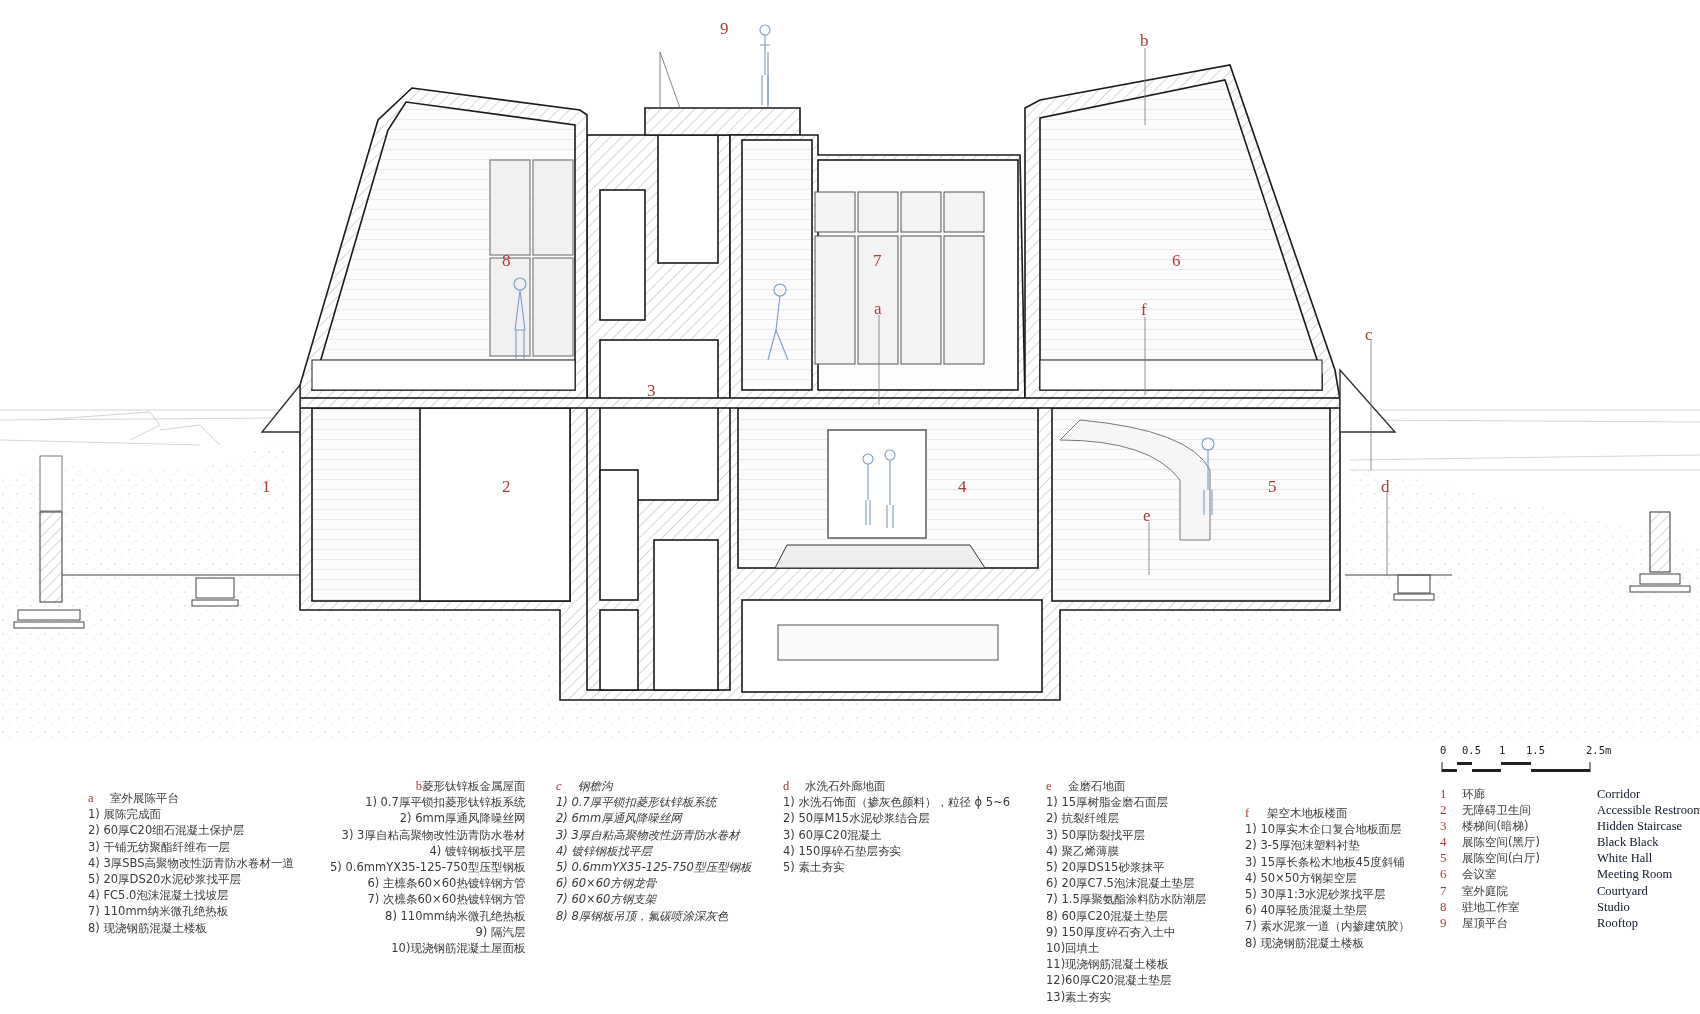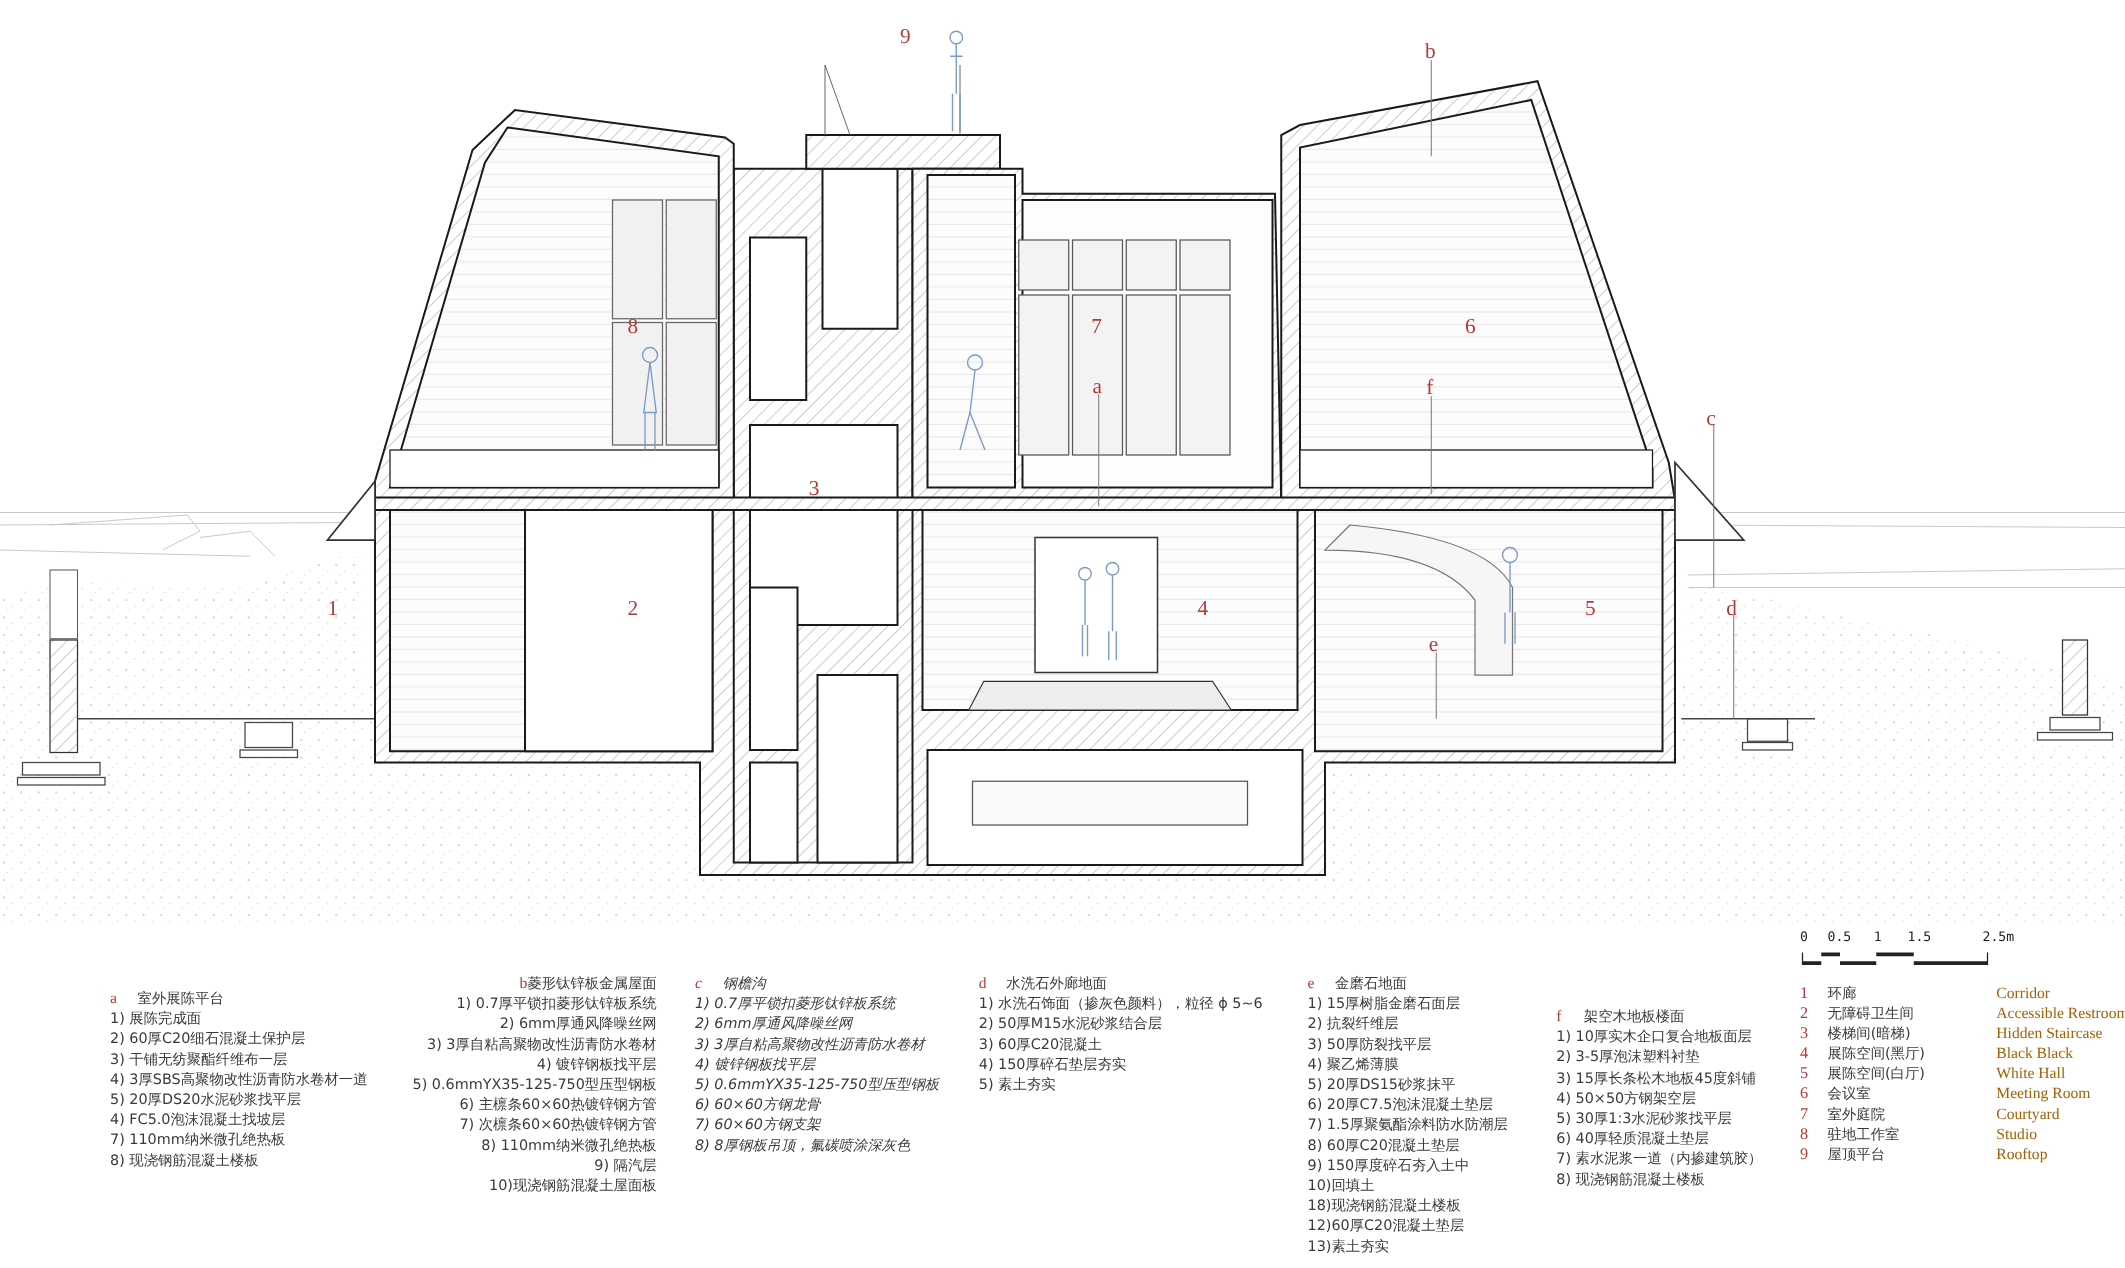--- a/index.html
+++ b/index.html
@@ -7,21 +7,21 @@
   #drawing{position:absolute;left:0;top:0;width:1700px;height:740px;}
   .lbl{position:absolute;font-family:"Liberation Serif","DejaVu Serif",serif;font-size:17px;color:#b03a3a;line-height:1;}
   .legend{position:absolute;top:778px;font-size:11.5px;line-height:16.2px;color:#3a3a3a;font-family:"DejaVu Sans","Liberation Sans",sans-serif;}
   .legend .row{white-space:nowrap;}
   .legend .k{color:#b03a3a;display:inline-block;min-width:22px;font-family:"Liberation Serif","DejaVu Serif",serif;font-size:12.5px;}
   .legend .head .k{min-width:22px;}
   .rooms{position:absolute;left:1440px;top:786px;font-size:11.5px;line-height:16.1px;color:#3a3a3a;font-family:"DejaVu Sans","Liberation Sans",sans-serif;}
   .rooms .row{display:flex;white-space:nowrap;}
   .rooms .n{color:#b03a3a;width:22px;font-family:"Liberation Serif","DejaVu Serif",serif;font-size:13px;}
   .rooms .zh{width:135px;}
-  .rooms .en{font-family:"Liberation Serif","DejaVu Serif",serif;font-size:12.5px;color:#a16207;}
+  .rooms .en{font-family:"Liberation Serif","DejaVu Serif",serif;font-size:12.5px;color:#0f172a;}
   .scale{position:absolute;left:1440px;top:744px;width:180px;height:36px;}
   .scale .t{position:absolute;top:0;font-size:10.5px;font-family:"DejaVu Sans Mono","Liberation Mono",monospace;color:#222;}
 </style>
 </head>
 <body>
 
 <svg id="drawing" viewBox="0 0 1700 740" xmlns="http://www.w3.org/2000/svg">
   <defs>
     <pattern id="hatch" width="8" height="8" patternUnits="userSpaceOnUse" patternTransform="rotate(45)">
       <rect width="8" height="8" fill="#fff"></rect>
@@ -247,21 +247,21 @@
   <div class="row">1) 15厚树脂金磨石面层</div>
   <div class="row">2) 抗裂纤维层</div>
   <div class="row">3) 50厚防裂找平层</div>
   <div class="row">4) 聚乙烯薄膜</div>
   <div class="row">5) 20厚DS15砂浆抹平</div>
   <div class="row">6) 20厚C7.5泡沫混凝土垫层</div>
   <div class="row">7) 1.5厚聚氨酯涂料防水防潮层</div>
   <div class="row">8) 60厚C20混凝土垫层</div>
   <div class="row">9) 150厚度碎石夯入土中</div>
   <div class="row">10)回填土</div>
-  <div class="row">18)现浇钢筋混凝土楼板</div>
+  <div class="row">11)现浇钢筋混凝土楼板</div>
   <div class="row">12)60厚C20混凝土垫层</div>
   <div class="row">13)素土夯实</div>
 </div>
 
 <div class="legend" style="left:1245px;margin-top:27px;">
   <div class="row head"><span class="k">f</span><span>架空木地板楼面</span></div>
   <div class="row">1) 10厚实木企口复合地板面层</div>
   <div class="row">2) 3-5厚泡沫塑料衬垫</div>
   <div class="row">3) 15厚长条松木地板45度斜铺</div>
   <div class="row">4) 50×50方钢架空层</div>

